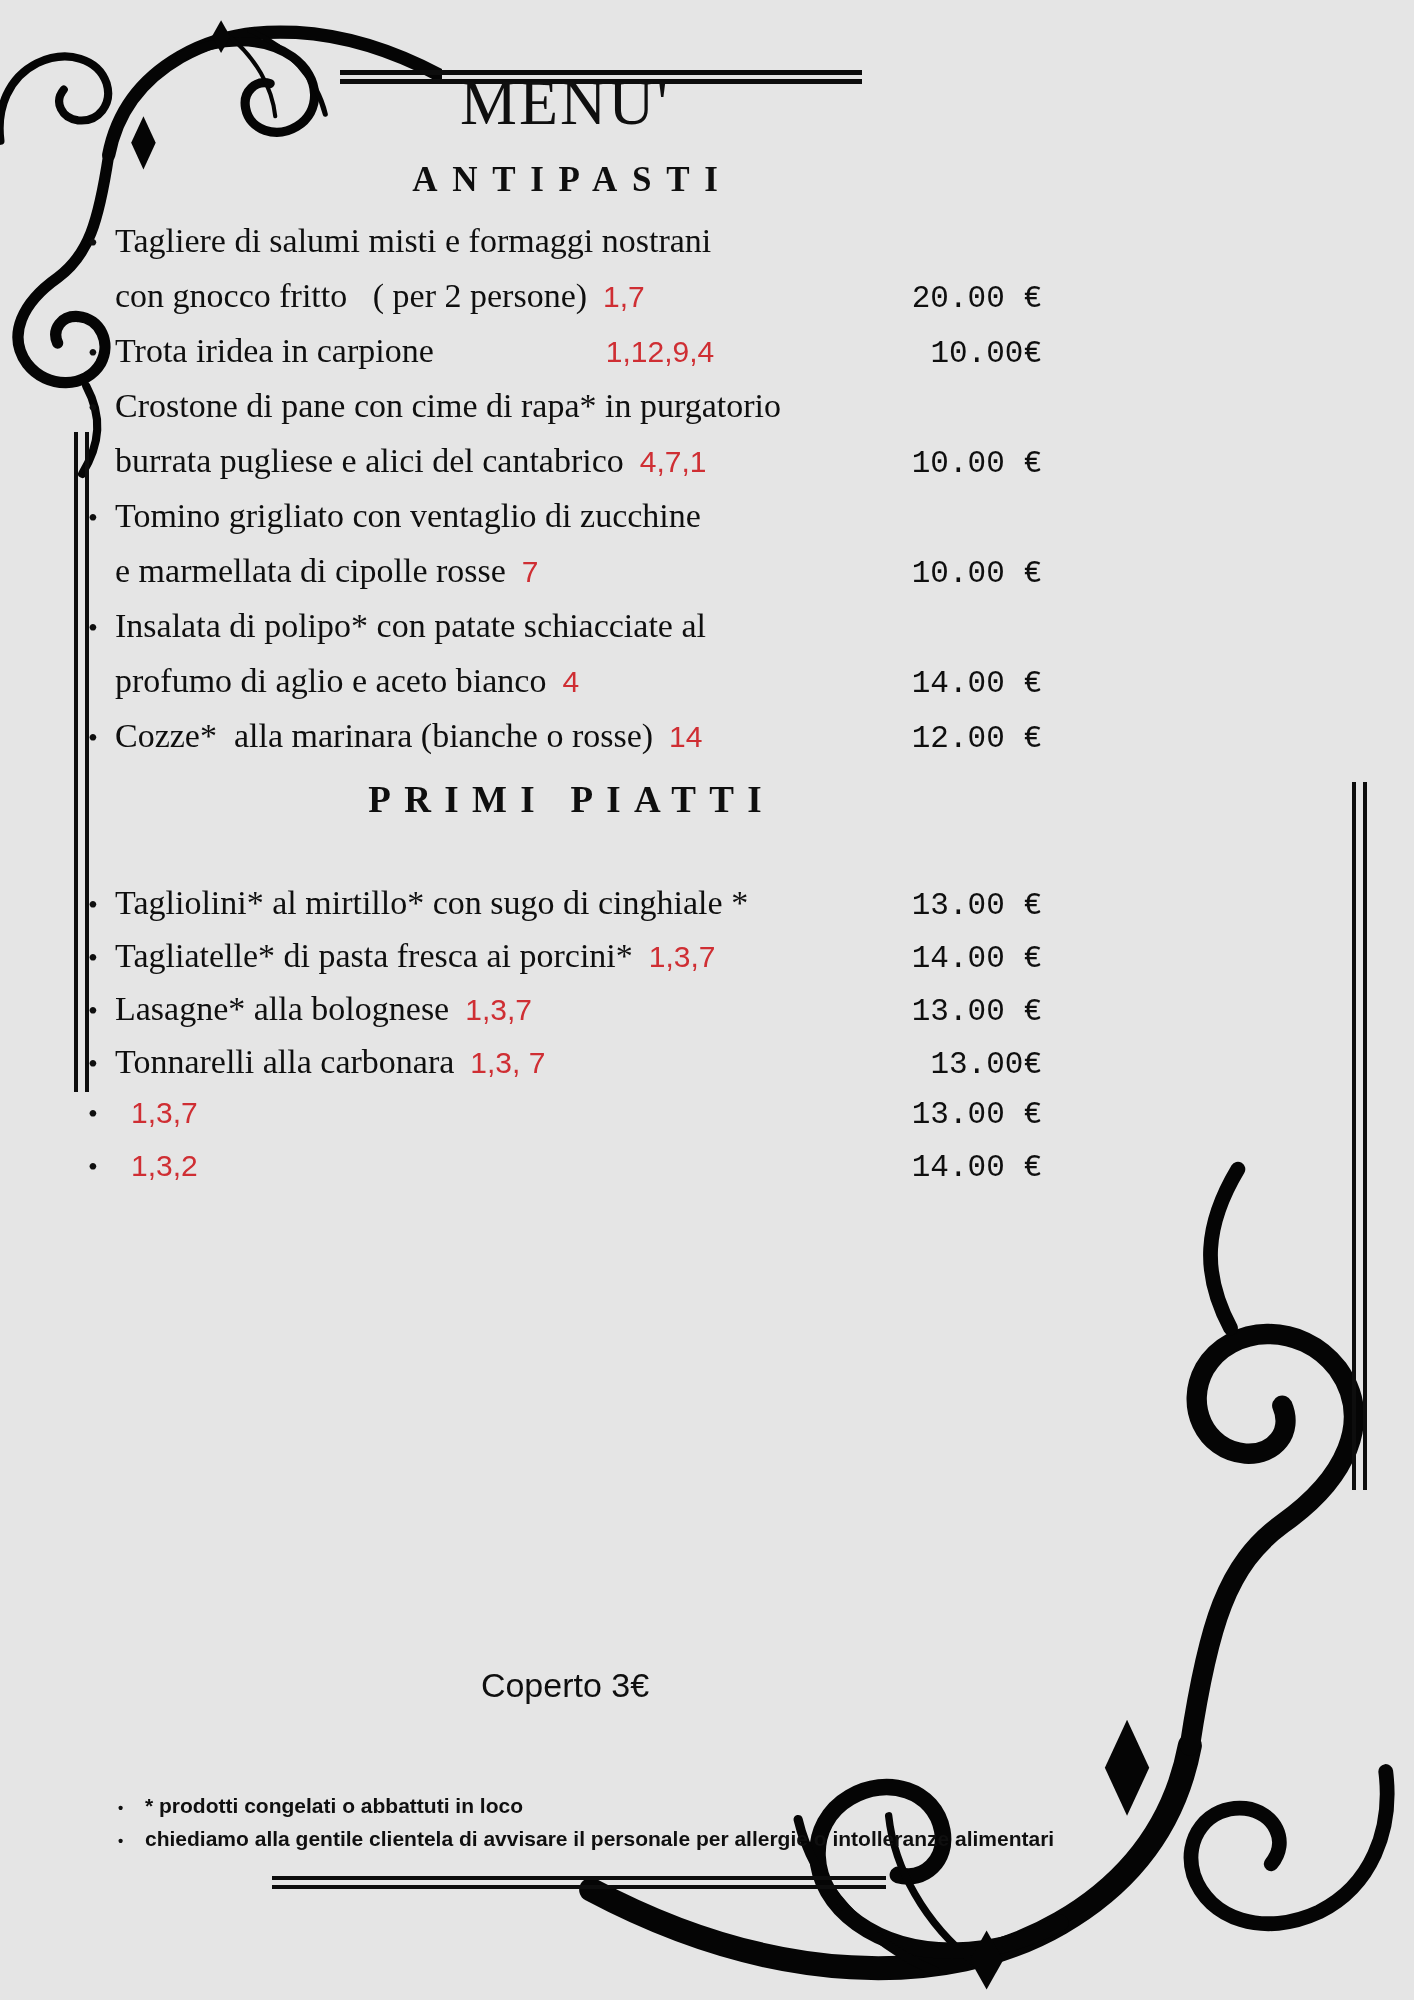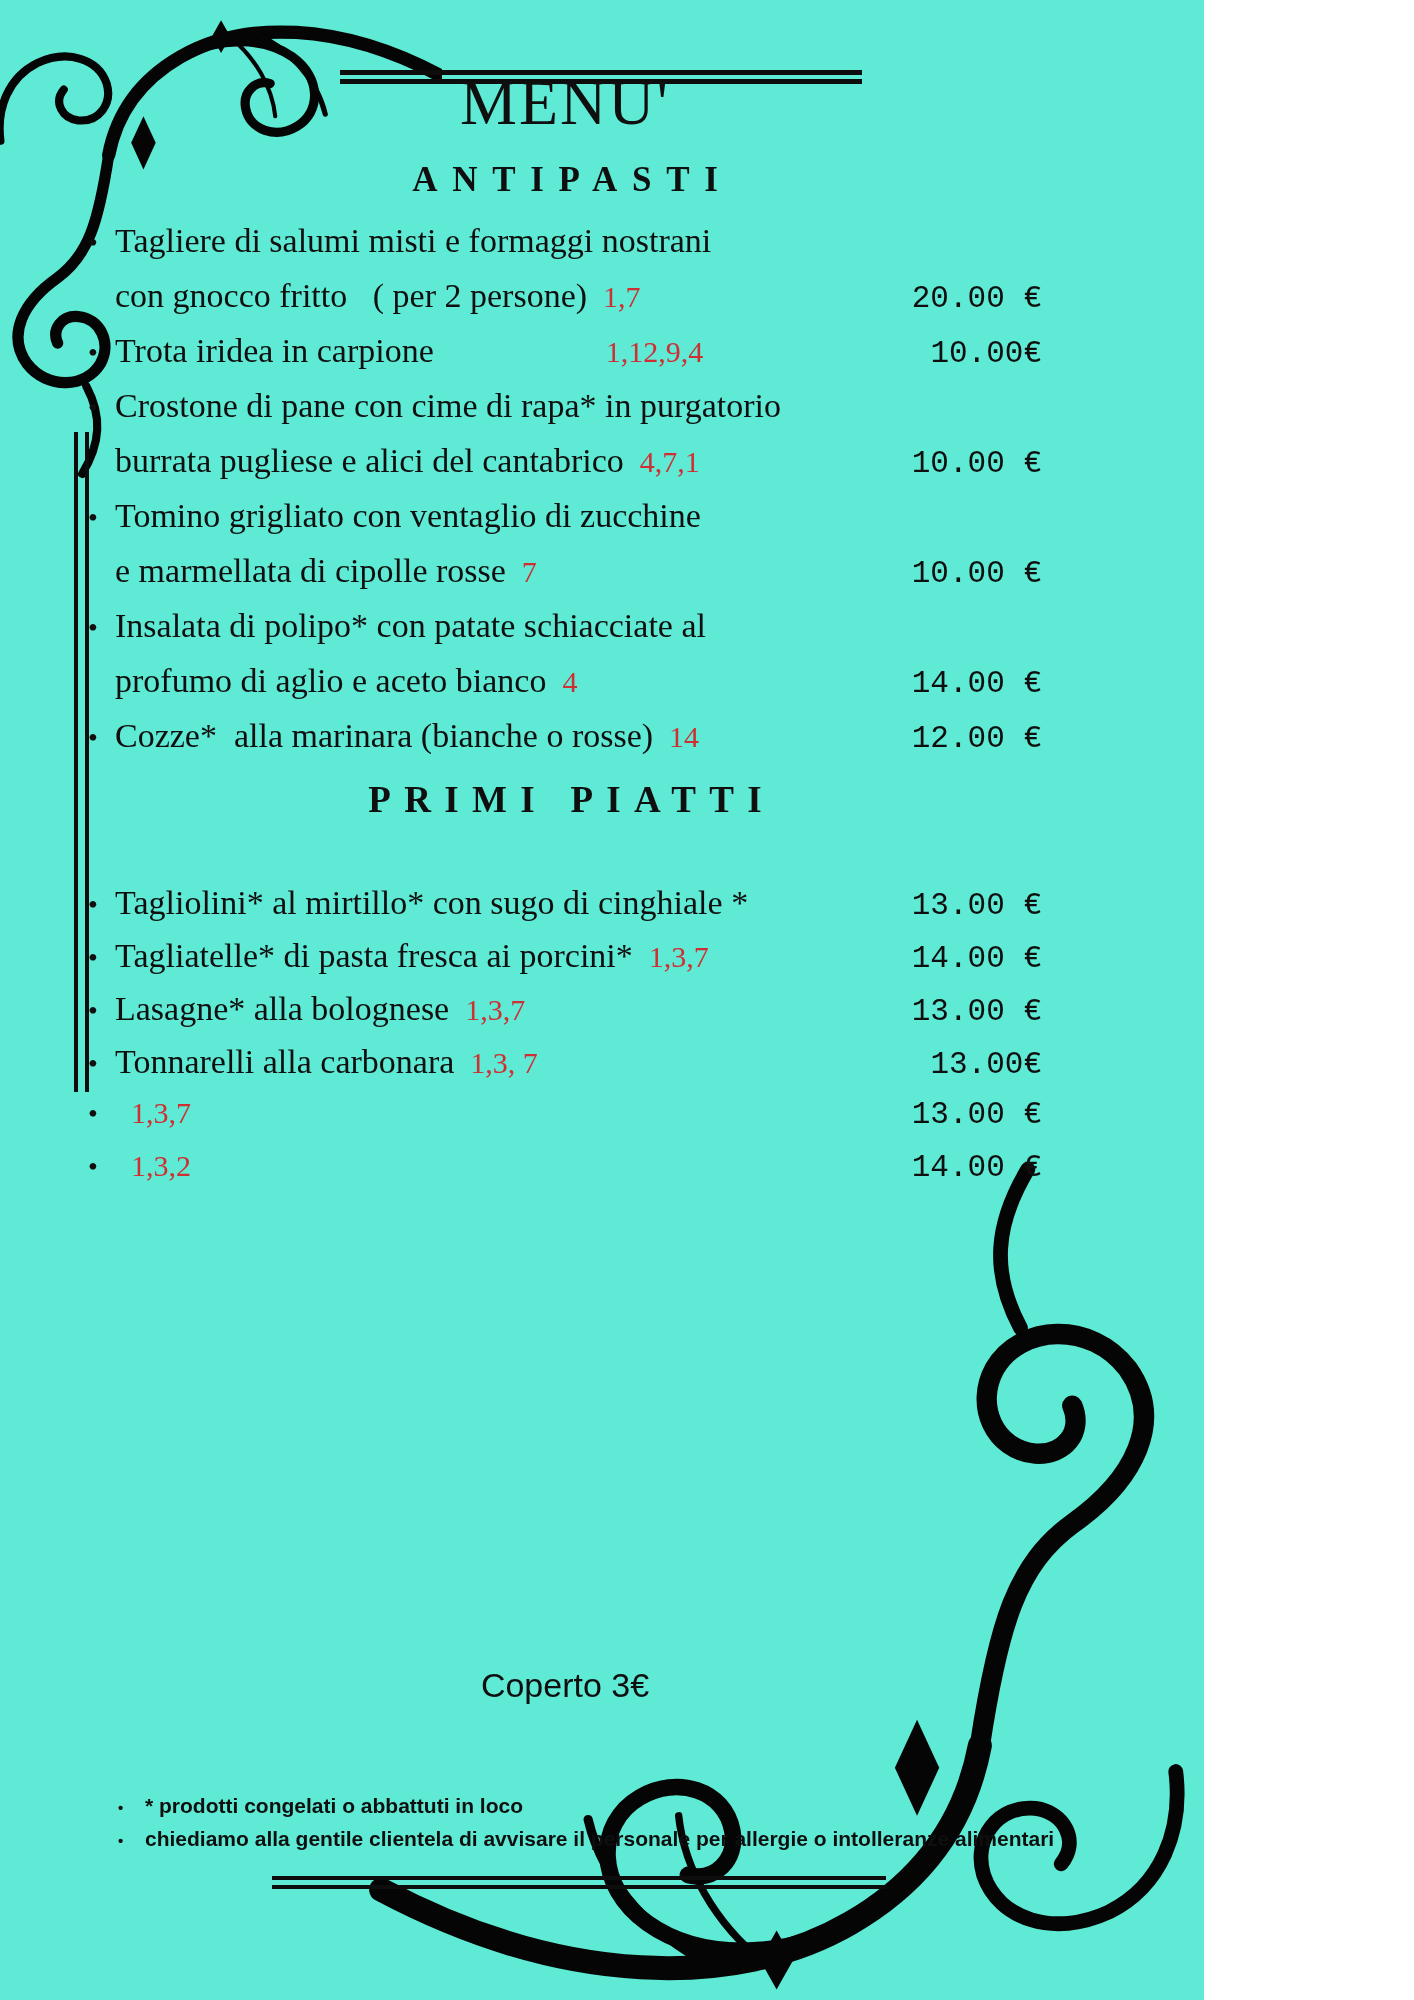--- a/index.html
+++ b/index.html
@@ -1,19 +1,19 @@
 <!DOCTYPE html>
 <html><head>
 <meta charset="utf-8">
 <style>
   html,body{margin:0;padding:0;}
   .page{
     position:relative;
-    width:1204px;height:2000px;
-    background:#5eead4;
+    width:1414px;height:2000px;
+    background:#e5e5e5;
     color:#0f0f0f;
     font-family:"Liberation Serif", serif;
     overflow:hidden;
   }
   
   .rule-h{position:absolute;box-sizing:border-box;border-top:5px solid #0d0d0d;border-bottom:5px solid #0d0d0d;height:14px;}
   .rule-h.top{left:340px;top:70px;width:522px;}
   .rule-h.bottom{left:272px;top:1876px;width:614px;border-top-width:4px;border-bottom-width:4px;height:13px;}
   .rule-v{position:absolute;box-sizing:border-box;border-left:4px solid #0d0d0d;border-right:4px solid #0d0d0d;width:15px;}
   .rule-v.left{left:74px;top:432px;height:660px;}
@@ -30,21 +30,21 @@
   .heading.primi{top:778px;font-size:37px;letter-spacing:0.36em;text-indent:0.36em;}
   
   .items{position:absolute;left:88px;width:954px;z-index:2;}
   .items.antipasti{top:222px;}
   .items.primi{top:884px;}
   .line{display:flex;align-items:baseline;font-size:34px;height:55px;}
   .items.primi .line{height:53px;}
   .bullet{flex:0 0 27px;font-size:28px;}
   .line.cont .bullet{visibility:hidden;}
   .txt{white-space:pre;}
-  .allerg{color:#cf2e33;margin-left:16px;font-size:30px;font-family:Liberation Serif, serif;white-space:pre;}
+  .allerg{color:#cf2e33;margin-left:16px;font-size:30px;font-family:Liberation Sans, sans-serif;white-space:pre;}
   .allerg.gap-lg{margin-left:172px;}
   .price{margin-left:auto;font-size:31px;font-family:Liberation Mono, monospace;white-space:pre;}
   
   .coperto{position:absolute;left:88px;width:954px;top:1666px;text-align:center;
     font-family:"Liberation Sans", sans-serif;font-weight:normal;font-size:34px;z-index:2;}
   .footnotes{position:absolute;left:118px;top:1794px;width:1120px;z-index:2;
     font-family:"Liberation Sans", sans-serif;font-weight:bold;font-size:21px;}
   .footnote{display:flex;align-items:baseline;height:33px;}
   .footnote .fbullet{flex:0 0 27px;font-size:15px;}
   .footnote .ftxt{white-space:nowrap;text-align:center;}

